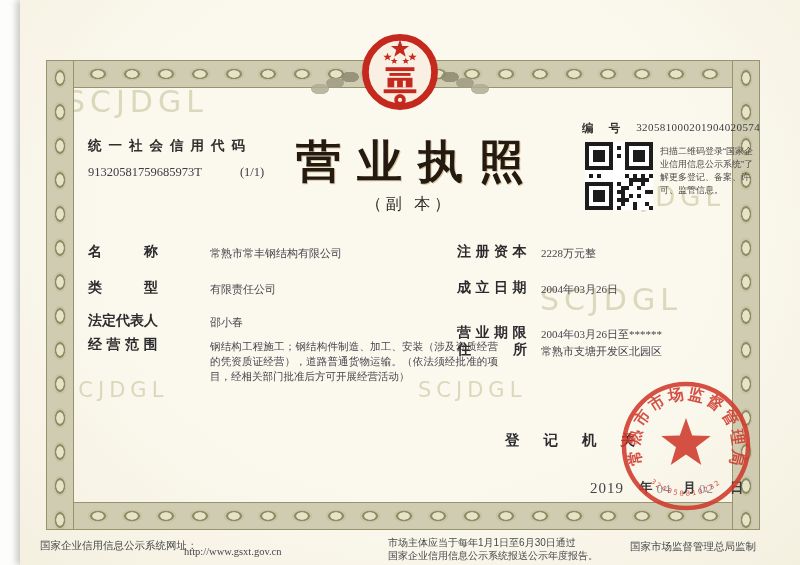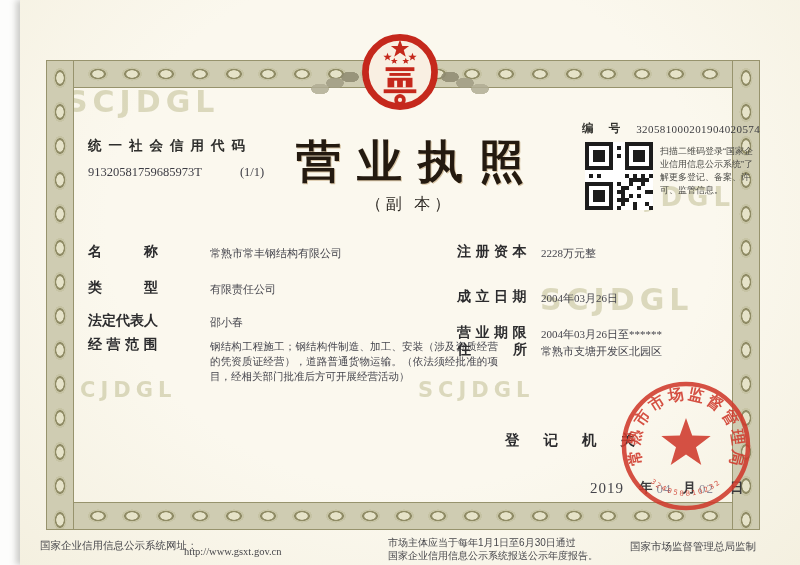--- a/index.html
+++ b/index.html
@@ -10,34 +10,34 @@
          box-shadow:-4px 0 6px rgba(60,60,50,.25);}
   
   .bframe{position:absolute;background-color:#cfccb2;border:1px solid #97936d;z-index:2;}
   .bframe.h{background-image:radial-gradient(ellipse 14px 9px at 17px 13px,#e6e3c9 0 38%,#8f8b65 44% 54%,#c6c3a4 58% 72%,rgba(0,0,0,0) 73%);background-size:34px 26px;}
   .bframe.v{background-image:radial-gradient(ellipse 9px 14px at 13px 17px,#e6e3c9 0 38%,#8f8b65 44% 54%,#c6c3a4 58% 72%,rgba(0,0,0,0) 73%);background-size:26px 34px;}
   #b-top{left:46px;top:60px;width:712px;height:26px;}
   #b-bottom{left:46px;top:502px;width:712px;height:26px;}
   #b-left{left:46px;top:60px;width:26px;height:468px;}
   #b-right{left:732px;top:60px;width:26px;height:468px;}
   
-  .wm{position:absolute;z-index:1;color:rgba(175,172,120,.42);font-weight:bold;
+  .wm{position:absolute;z-index:1;color:rgba(175,172,120,.42);font-weight:normal;
       font-family:"DejaVu Sans",sans-serif;letter-spacing:5px;user-select:none;}
   
   .wing{position:absolute;width:52px;height:30px;z-index:3;opacity:.85;
     background:
       radial-gradient(ellipse 15px 9px at 12px 9px,#8f8b72 0 58%,rgba(0,0,0,0) 60%),
       radial-gradient(ellipse 15px 9px at 27px 15px,#a19d84 0 58%,rgba(0,0,0,0) 60%),
       radial-gradient(ellipse 15px 9px at 42px 21px,#b1ad94 0 58%,rgba(0,0,0,0) 60%);}
   #wing-right{left:438px;top:68px;}
   #wing-left{left:310px;top:68px;transform:scaleX(-1);}
   #emblem{position:absolute;left:352px;top:26px;z-index:4;}
   
   .abs{position:absolute;z-index:5;}
-  #serial-row{left:582px;top:121px;display:flex;align-items:center;}
+  #serial-row{left:582px;top:121px;display:flex;align-items:flex-start;}
   #serial-label{font-weight:bold;font-size:11.5px;color:#33332f;letter-spacing:6px;margin-right:10px;}
   #serial-value{font-family:"Liberation Serif","DejaVu Serif",serif;font-size:11px;color:#3c3c40;letter-spacing:.4px;}
   #credit-label{left:88px;top:137px;font-size:13.5px;font-weight:bold;color:#2e2e2c;letter-spacing:7px;}
   #credit-row{left:88px;top:165px;display:flex;gap:38px;font-family:"Liberation Serif","DejaVu Serif",serif;
               font-size:12.5px;color:#3c3c44;}
   #title{left:250px;top:132px;width:320px;text-align:center;font-size:45px;font-weight:bold;
          color:#241a10;letter-spacing:16px;text-indent:16px;font-family:"DejaVu Sans",sans-serif;
          text-shadow:1px 1px 0 rgba(150,100,30,.35);}
   #subtitle{left:250px;top:194px;width:320px;text-align:center;font-size:16px;color:#2e2a24;letter-spacing:4px;}
   
@@ -184,21 +184,21 @@
   </div>
   <div class="frow lcol" style="top:336px;">
     <span class="lbl sp4">经营范围</span>
     <span class="val" id="scope-val">钢结构工程施工；钢结构件制造、加工、安装（涉及资质经营的凭资质证经营），道路普通货物运输。（依法须经批准的项目，经相关部门批准后方可开展经营活动）</span>
   </div>
 
   <div class="frow rcol" style="top:243px;">
     <span class="lbl sp4">注册资本</span>
     <span class="val">2228万元整</span>
   </div>
-  <div class="frow rcol" style="top:288px;">
+  <div class="frow rcol" style="top:279px;">
     <span class="lbl sp4">成立日期</span>
     <span class="val">2004年03月26日</span>
   </div>
   <div class="frow rcol" style="top:324px;">
     <span class="lbl sp4">营业期限</span>
     <span class="val">2004年03月26日至******</span>
   </div>
   <div class="frow rcol" style="top:341px;">
     <span class="lbl">住　　　所</span>
     <span class="val">常熟市支塘开发区北园区</span>

